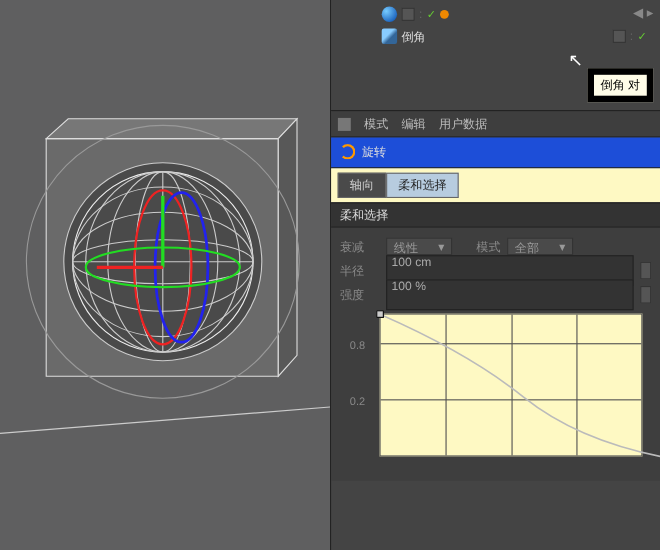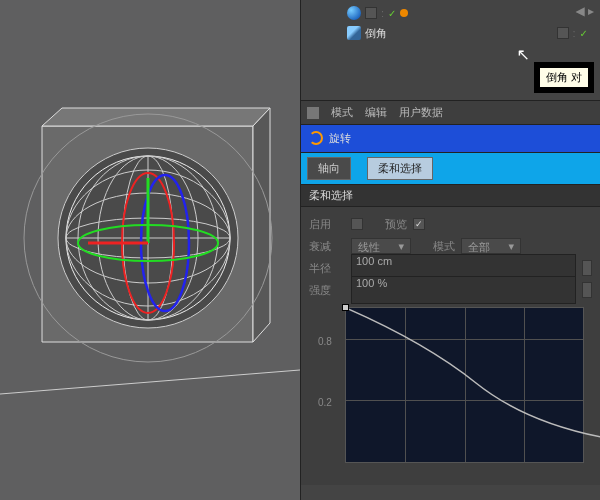--- a/index.html
+++ b/index.html
@@ -22,37 +22,37 @@
 .dot { width: 8px; height: 8px; border-radius: 50%; background: #e80; }
 .tooltip { position: absolute; right: 6px; top: 62px; background: #fffde8; border: 6px solid #000000; padding: 2px 6px; color: #000; }
 .cursor { position: absolute; right: 70px; top: 45px; font-size: 16px; color: #fff; pointer-events: none; }
 
 
 .attr-header { background: #3e3e3e; border-bottom: 1px solid #222; padding: 4px 6px; display: flex; gap: 12px; align-items: center; color: #bbb; }
 .hicon { width: 12px; height: 12px; }
 .attr-title { background: #1d4ed8; display: flex; align-items: flex-start; gap: 6px; padding: 6px 8px; color: #ddd; border-bottom: 1px solid #222; }
 .title-ico { width: 14px; height: 14px; border: 2px solid #f90; border-radius: 50%; border-left-color: transparent; }
 
-.tabs { display: flex; padding: 4px 6px; gap: 16px; background: #0ea5e9; align-items: center; }
+.tabs { display: flex; padding: 4px 6px; gap: 0; background: #fef9c3; align-items: center; }
 .tab { padding: 3px 10px; background: #4a4a4a; color: #ccc; border: 1px solid #666; cursor: pointer; }
 .tab.active { background: #b7ccdf; color: #222; }
 
 .section-hdr { background: #333; color: #ddd; padding: 3px 8px; border-top: 1px solid #222; border-bottom: 1px solid #222; }
 .props { padding: 6px 8px; background: #3e3e3e; }
 .prow { display: flex; align-items: center; height: 22px; gap: 6px; }
 .plabel { color: #888; width: 36px; }
 .pcheck { width: 12px; height: 12px; background: #555; border: 1px solid #333; }
 .pcheck.on::after { content: "✓"; color: #ddd; font-size: 9px; position: relative; top: -2px; left: 1px; }
 .input { flex: 1; background: #333; border: 1px solid #222; color: #aaa; height: 28px; padding: 0 4px; position: relative; }
 .stepper { width: 10px; height: 16px; background: #555; border: 1px solid #333; }
 .sel { background: #4a4a4a; border: 1px solid #333; color: #999; padding: 1px 6px; height: 16px; display: inline-flex; align-items: flex-start; min-width: 60px; }
 .lbl-small { color: #888; margin-left: 16px; }
 
 
-.graph { margin: 6px 8px 16px 36px; height: 156px; background: #0f172a; border: 1px solid #555; position: relative; }
+.graph { margin: 6px 8px 16px 36px; height: 130px; background: #fef9c3; border: 1px solid #555; position: relative; }
 .ytick { position: absolute; left: -28px; color: #888; font-size: 10px; }
 .gridv { position: absolute; top: 0; bottom: 0; border-left: 1px solid #505050; }
 .gridh { position: absolute; left: 0; right: 0; border-top: 1px solid #505050; }
 .curve { position: absolute; inset: 0; }
 .handle { width: 7px; height: 7px; background: #ccc; border: 1px solid #000; position: absolute; }
 
 .arrow-btn { position: absolute; right: 6px; top: 4px; color: #888; font-size: 12px; }
 </style>
 </head>
 <body>
@@ -133,26 +133,20 @@
 
   <div class="tabs">
     <div class="tab">轴向</div>
     <div class="tab active">柔和选择</div>
   </div>
 
   <div class="section-hdr">柔和选择</div>
 
   <div class="props">
     <div class="prow">
-      <span class="plabel">启用</span>
-      <div class="pcheck"></div>
-      <span class="lbl-small">预览</span>
-      <div class="pcheck on"></div>
-    </div>
-    <div class="prow">
       <span class="plabel">衰减</span>
       <div class="sel">
           <span>线性</span>
           <span style="margin-left:auto">▾</span>
         </div>
       <span class="lbl-small">模式</span>
       <div class="sel">
           <span>全部</span>
           <span style="margin-left:auto">▾</span>
         </div>

